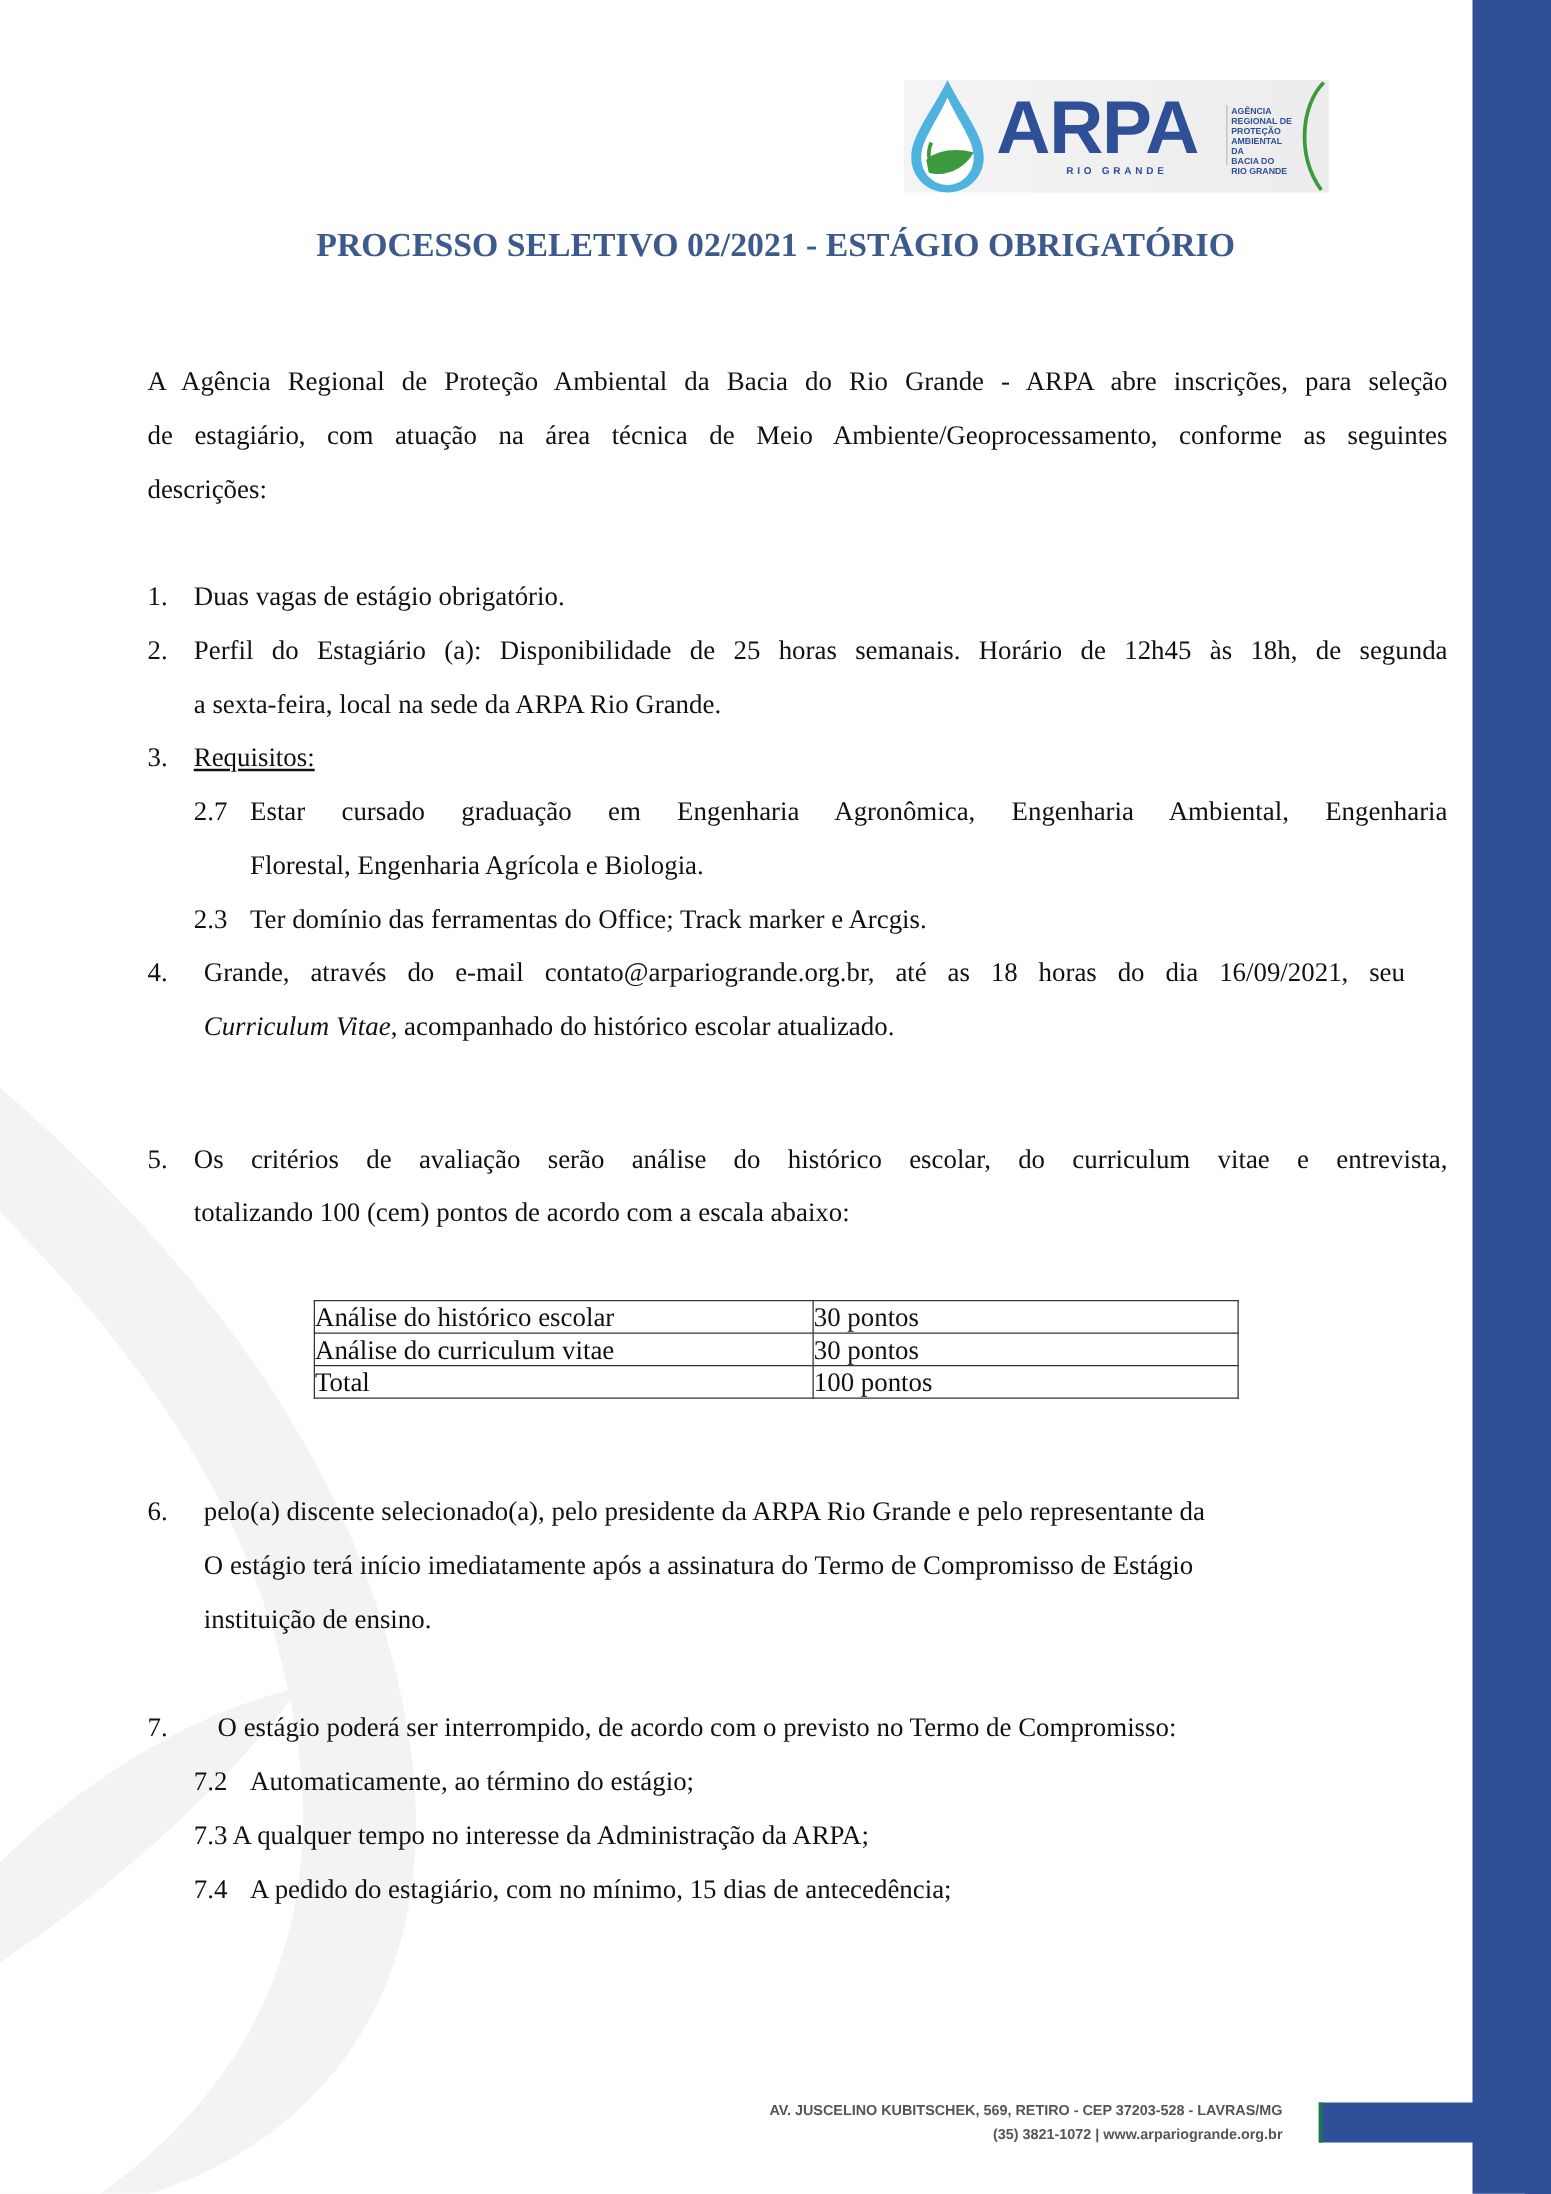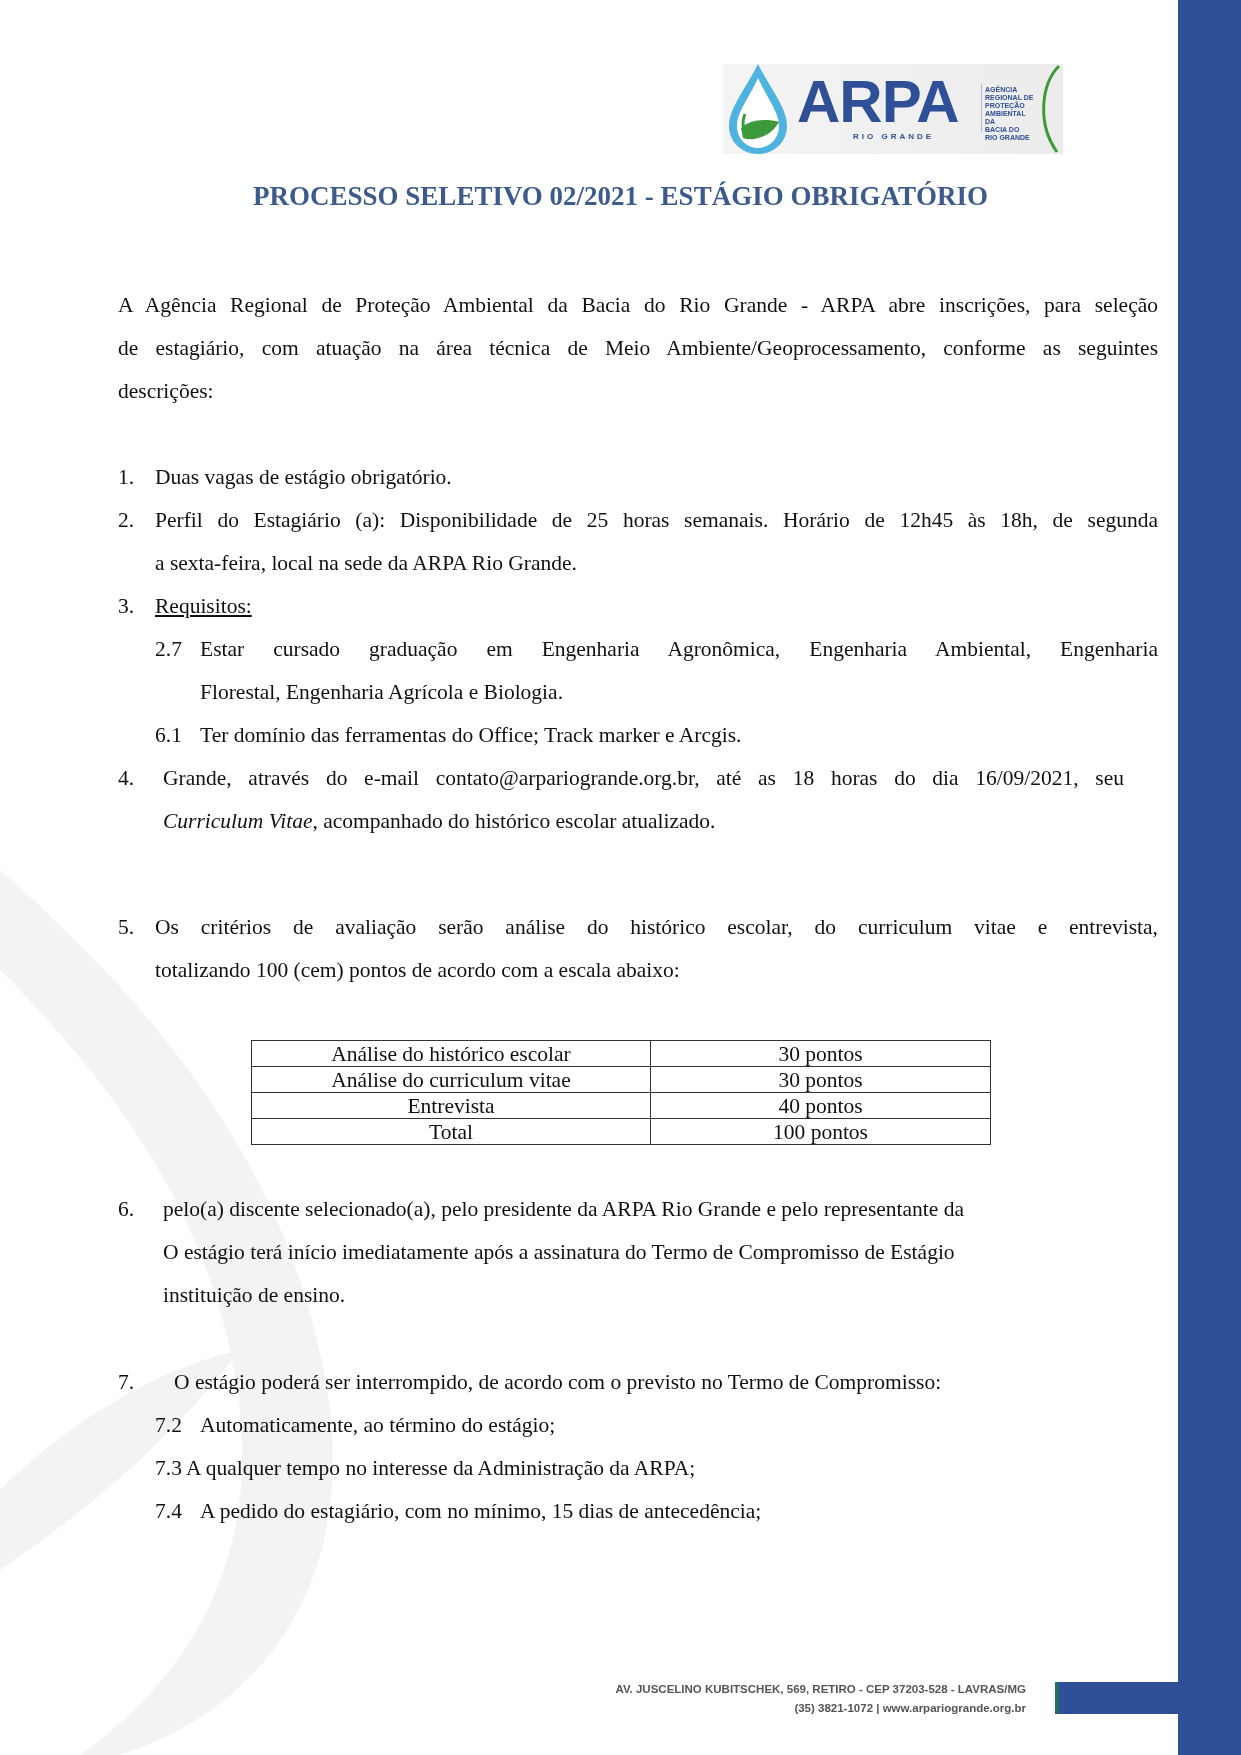--- a/index.html
+++ b/index.html
@@ -57,21 +57,21 @@
     .num { position: absolute; }
     .body { position: absolute; text-align: justify; }
     .jl { display: block; text-align: justify; text-align-last: justify; white-space: nowrap; }
     .jl.last { text-align-last: left; }
     .italic { font-style: italic; }
 
     table.score {
       position: absolute; left: 251px; top: 1040px; width: 740px;
       border-collapse: collapse; font-size: 21.5px; line-height: 24px;
     }
-    table.score td { border: 1.5px solid #333333; text-align: center; padding: 0; height: 25px; }
+    table.score td { border: 1.5px solid #333333; padding: 0; height: 25px; }
     table.score td.c1 { width: 398px; }
 
     .footer-addr {
       position: absolute; right: 215px; top: 1680px;
       font-family: "Liberation Sans", "DejaVu Sans", sans-serif;
       font-size: 11.5px; font-weight: bold; color: #555555; text-align: right; line-height: 19px;
     }
   </style>
 </head>
 <body>
@@ -137,21 +137,21 @@
   </span>
 </div>
 <div class="item" style="left:155px; top:628px; width:1003px;">
   <span class="num" style="left:0;">2.7</span>
   <span class="body" style="left:45px; width:958px;">
     <span class="jl">Estar cursado graduação em Engenharia Agronômica, Engenharia Ambiental, Engenharia</span>
     <span class="jl last">Florestal, Engenharia Agrícola e Biologia.</span>
   </span>
 </div>
 <div class="item" style="left:155px; top:714px; width:1003px;">
-  <span class="num" style="left:0;">6.1</span>
+  <span class="num" style="left:0;">2.3</span>
   <span class="body" style="left:45px; width:958px;">
     <span class="jl last">Ter domínio das ferramentas do Office; Track marker e Arcgis.</span>
   </span>
 </div>
 
 <div class="item" style="left:118px; top:757px; width:1006px;">
   <span class="num" style="left:0;">4.</span>
   <span class="body" style="left:45px; width:961px;">
     <span class="jl">Grande, através do e-mail contato@arpariogrande.org.br, até as 18 horas do dia 16/09/2021, seu</span>
     <span class="jl last"><span class="italic">Curriculum Vitae</span><span>, acompanhado do histórico escolar atualizado.</span></span>
@@ -170,24 +170,20 @@
   <tbody>
     <tr>
       <td class="c1">Análise do histórico escolar</td>
       <td>30 pontos</td>
     </tr>
     <tr>
       <td class="c1">Análise do curriculum vitae</td>
       <td>30 pontos</td>
     </tr>
     <tr>
-      <td class="c1">Entrevista</td>
-      <td>40 pontos</td>
-    </tr>
-    <tr>
       <td class="c1">Total</td>
       <td>100 pontos</td>
     </tr>
   </tbody>
 </table>
 
 <div class="item" style="left:118px; top:1188px; width:1010px;">
   <span class="num" style="left:0;">6.</span>
   <span class="body" style="left:45px; width:965px;">
     <span class="jl last">pelo(a) discente selecionado(a), pelo presidente da ARPA Rio Grande e pelo representante da</span>

